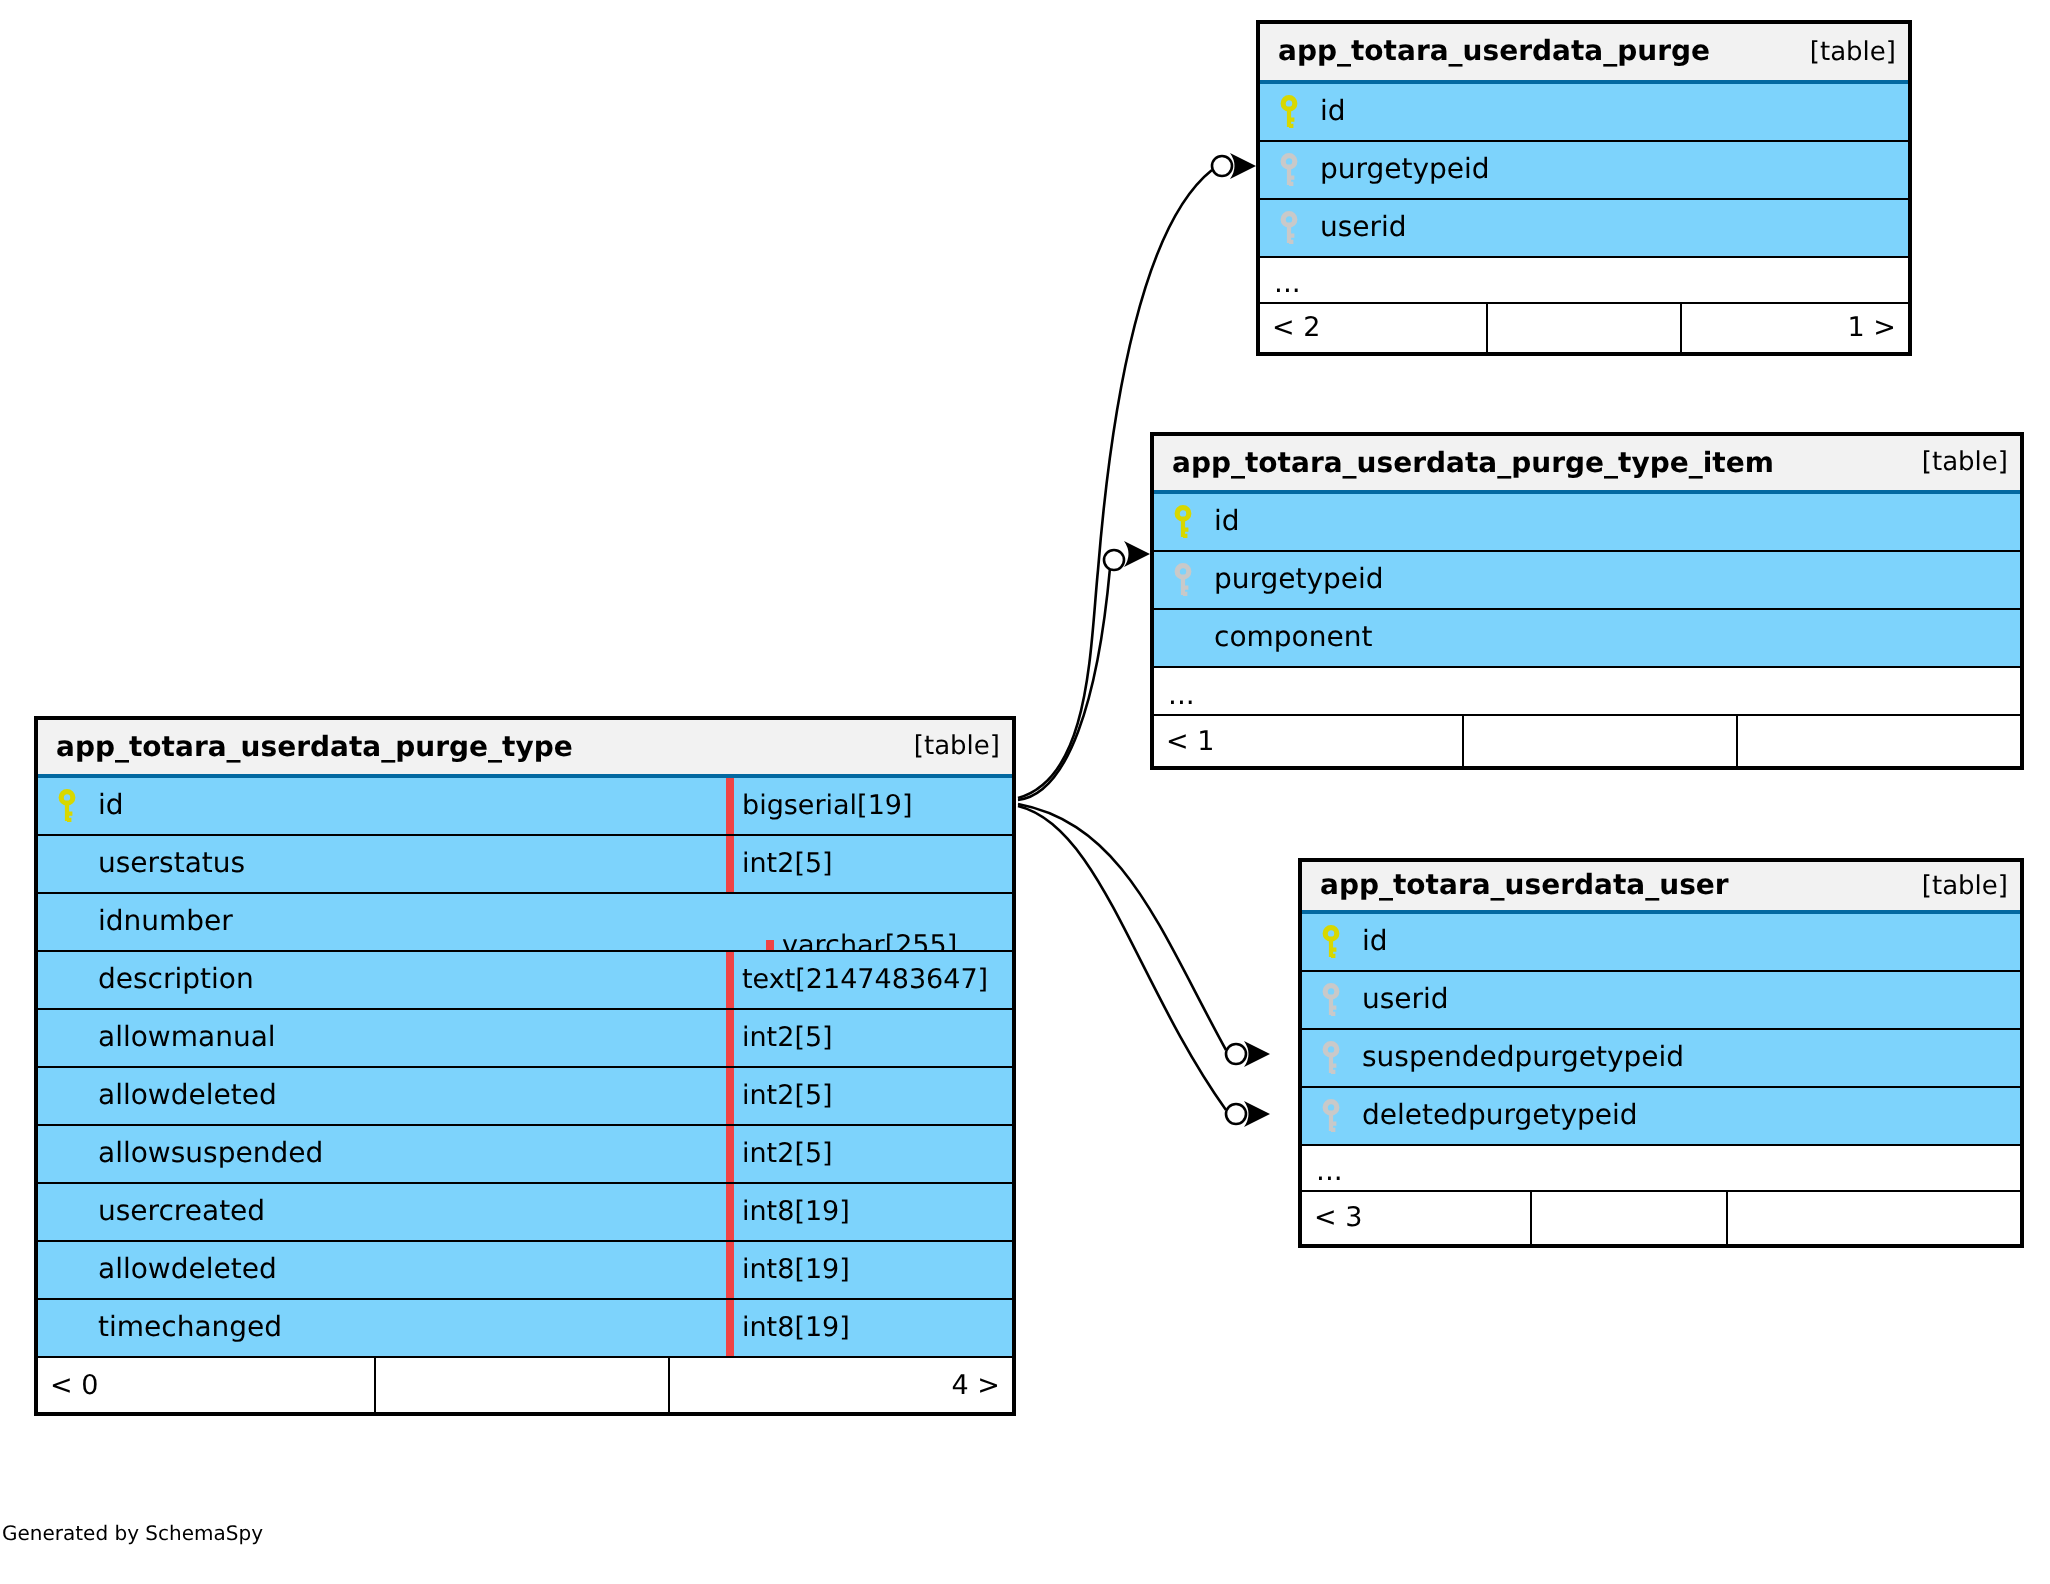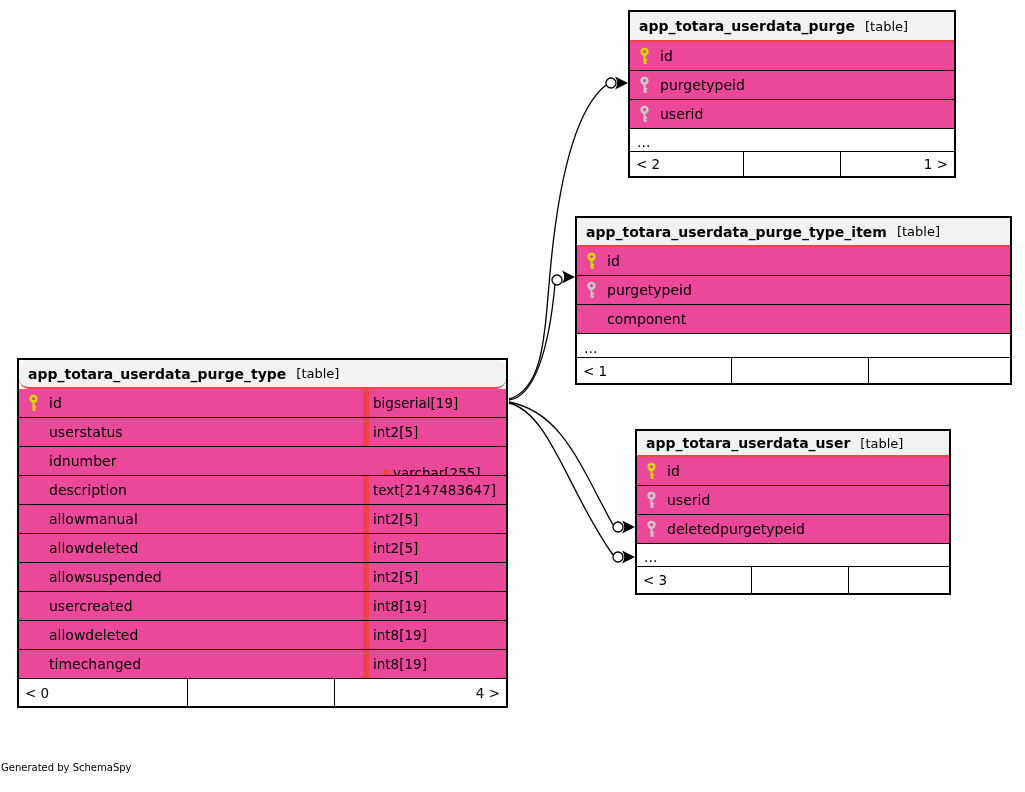--- a/index.html
+++ b/index.html
@@ -1,28 +1,28 @@
 <!DOCTYPE html>
 <html><head>
 <meta charset="utf-8">
 <style>
   html,body{margin:0;padding:0;}
   body{width:1025px;height:792px;background:#ffffff;position:relative;
        font-family:"DejaVu Sans","Liberation Sans",sans-serif;color:#000;}
   #canvas{position:absolute;inset:0;width:1025px;height:792px;overflow:hidden;}
   #relations-layer{position:absolute;left:0;top:0;pointer-events:none;}
   .dbtable{position:absolute;background:#fff;border:2px solid #000;box-sizing:border-box;}
-  .thead{background:#f2f2f2;border-bottom:2px solid #ef4444;display:flex;align-items:center;
-         padding:0 6px 0 9px;box-sizing:border-box;}
+  .thead{background:#f2f2f2;border-bottom:2px solid #0369a1;display:flex;align-items:center;
+         justify-content:space-between;padding:0 6px 0 9px;box-sizing:border-box;}
   .tname{font-weight:bold;font-size:14px;white-space:nowrap;}
   .ttag{font-weight:normal;font-size:13px;white-space:nowrap;margin-left:10px;}
-  .trow{position:relative;border-bottom:1px solid #000;box-sizing:border-box;background:#ec4899;}
+  .trow{position:relative;border-bottom:1px solid #000;box-sizing:border-box;background:#7dd3fc;}
   .keyicon{position:absolute;left:9px;top:50%;transform:translateY(-50%);width:11px;height:17px;line-height:0;}
   .cname{position:absolute;left:30px;top:50%;transform:translateY(-50%);font-size:14px;white-space:nowrap;}
-  .typecell{position:absolute;top:0;bottom:0;right:0;border-left:6px solid #ef4444;box-sizing:border-box;
+  .typecell{position:absolute;top:0;bottom:0;right:0;border-left:4px solid #ef4444;box-sizing:border-box;
             display:flex;align-items:center;padding-left:4px;font-size:13.5px;white-space:nowrap;}
   .erow{position:relative;border-bottom:1px solid #000;box-sizing:border-box;}
   .edots{position:absolute;left:7px;bottom:2px;font-size:14px;line-height:1;}
   .tfoot{display:flex;box-sizing:border-box;}
   .fcell{box-sizing:border-box;border-right:1px solid #000;display:flex;align-items:center;
          padding:0 6px;font-size:13.5px;white-space:nowrap;}
   .fcell:last-child{border-right:none;justify-content:flex-end;}
   #generated-note{position:absolute;left:1px;top:762px;font-size:10px;}
 </style>
 </head>
@@ -38,21 +38,21 @@
       <circle cx="557" cy="280" r="5" fill="#ffffff" stroke="#000000" stroke-width="1.3"></circle>
       <path d="M509,402 C562,412 580,465 613,525" fill="none" stroke="#000000" stroke-width="1.3"></path>
       <path d="M635,527 L622,520.5 Q626.5,527 622,533.5 Z" fill="#000000"></path>
       <circle cx="618" cy="527" r="5" fill="#ffffff" stroke="#000000" stroke-width="1.3"></circle>
       <path d="M509,403 C550,413 568,492 613,555" fill="none" stroke="#000000" stroke-width="1.3"></path>
       <path d="M635,557 L622,550.5 Q626.5,557 622,563.5 Z" fill="#000000"></path>
       <circle cx="618" cy="557" r="5" fill="#ffffff" stroke="#000000" stroke-width="1.3"></circle>
     </svg>
   <div id="tables-root">
       <div class="dbtable" style="left: 17px; top: 358px; width: 491px;">
-        <div class="thead" style="height: 29px; border-radius: 10px;">
+        <div class="thead" style="height: 29px;">
           <span class="tname">app_totara_userdata_purge_type</span>
           <span class="ttag">[table]</span>
         </div>
         <div class="trow" style="height: 29px;">
           <span class="keyicon"><svg width="11" height="17" viewBox="0 0 11 17">
               <circle cx="5.5" cy="4.2" r="2.9" fill="none" stroke="#d8d800" stroke-width="2.6"></circle>
               <path d="M5.5 7 V16 M5.5 12.3 H8.2 M5.5 15.4 H7.7" stroke="#d8d800" stroke-width="2.1" fill="none"></path>
             </svg></span>
           <span class="cname">id</span>
           <span class="typecell" style="width: 143px;">bigserial[19]</span>
@@ -158,38 +158,45 @@
         </div>
         <div class="erow" style="height: 24px;">
           <span class="edots">...</span>
         </div>
         <div class="tfoot" style="height: 25px;">
           <div class="fcell" style="width: 156px;">&lt; 1</div>
           <div class="fcell" style="width: 139px;"></div>
           <div class="fcell" style="width: 142px;"></div>
         </div>
       </div>
-      <div class="dbtable" style="left: 635px; top: 429px; width: 316px;">
+      <div class="dbtable" style="left: 649px; top: 429px; width: 363px;">
         <div class="thead" style="height: 26px;">
           <span class="tname">app_totara_userdata_user</span>
           <span class="ttag">[table]</span>
         </div>
         <div class="trow" style="height: 29px;">
           <span class="keyicon"><svg width="11" height="17" viewBox="0 0 11 17">
               <circle cx="5.5" cy="4.2" r="2.9" fill="none" stroke="#d8d800" stroke-width="2.6"></circle>
               <path d="M5.5 7 V16 M5.5 12.3 H8.2 M5.5 15.4 H7.7" stroke="#d8d800" stroke-width="2.1" fill="none"></path>
             </svg></span>
           <span class="cname">id</span>
         </div>
         <div class="trow" style="height: 29px;">
           <span class="keyicon"><svg width="11" height="17" viewBox="0 0 11 17">
               <circle cx="5.5" cy="4.2" r="2.9" fill="none" stroke="#c9c9c9" stroke-width="2.6"></circle>
               <path d="M5.5 7 V16 M5.5 12.3 H8.2 M5.5 15.4 H7.7" stroke="#c9c9c9" stroke-width="2.1" fill="none"></path>
             </svg></span>
           <span class="cname">userid</span>
+        </div>
+        <div class="trow" style="height: 29px;">
+          <span class="keyicon"><svg width="11" height="17" viewBox="0 0 11 17">
+              <circle cx="5.5" cy="4.2" r="2.9" fill="none" stroke="#c9c9c9" stroke-width="2.6"></circle>
+              <path d="M5.5 7 V16 M5.5 12.3 H8.2 M5.5 15.4 H7.7" stroke="#c9c9c9" stroke-width="2.1" fill="none"></path>
+            </svg></span>
+          <span class="cname">suspendedpurgetypeid</span>
         </div>
         <div class="trow" style="height: 29px;">
           <span class="keyicon"><svg width="11" height="17" viewBox="0 0 11 17">
               <circle cx="5.5" cy="4.2" r="2.9" fill="none" stroke="#c9c9c9" stroke-width="2.6"></circle>
               <path d="M5.5 7 V16 M5.5 12.3 H8.2 M5.5 15.4 H7.7" stroke="#c9c9c9" stroke-width="2.1" fill="none"></path>
             </svg></span>
           <span class="cname">deletedpurgetypeid</span>
         </div>
         <div class="erow" style="height: 23px;">
           <span class="edots">...</span>

